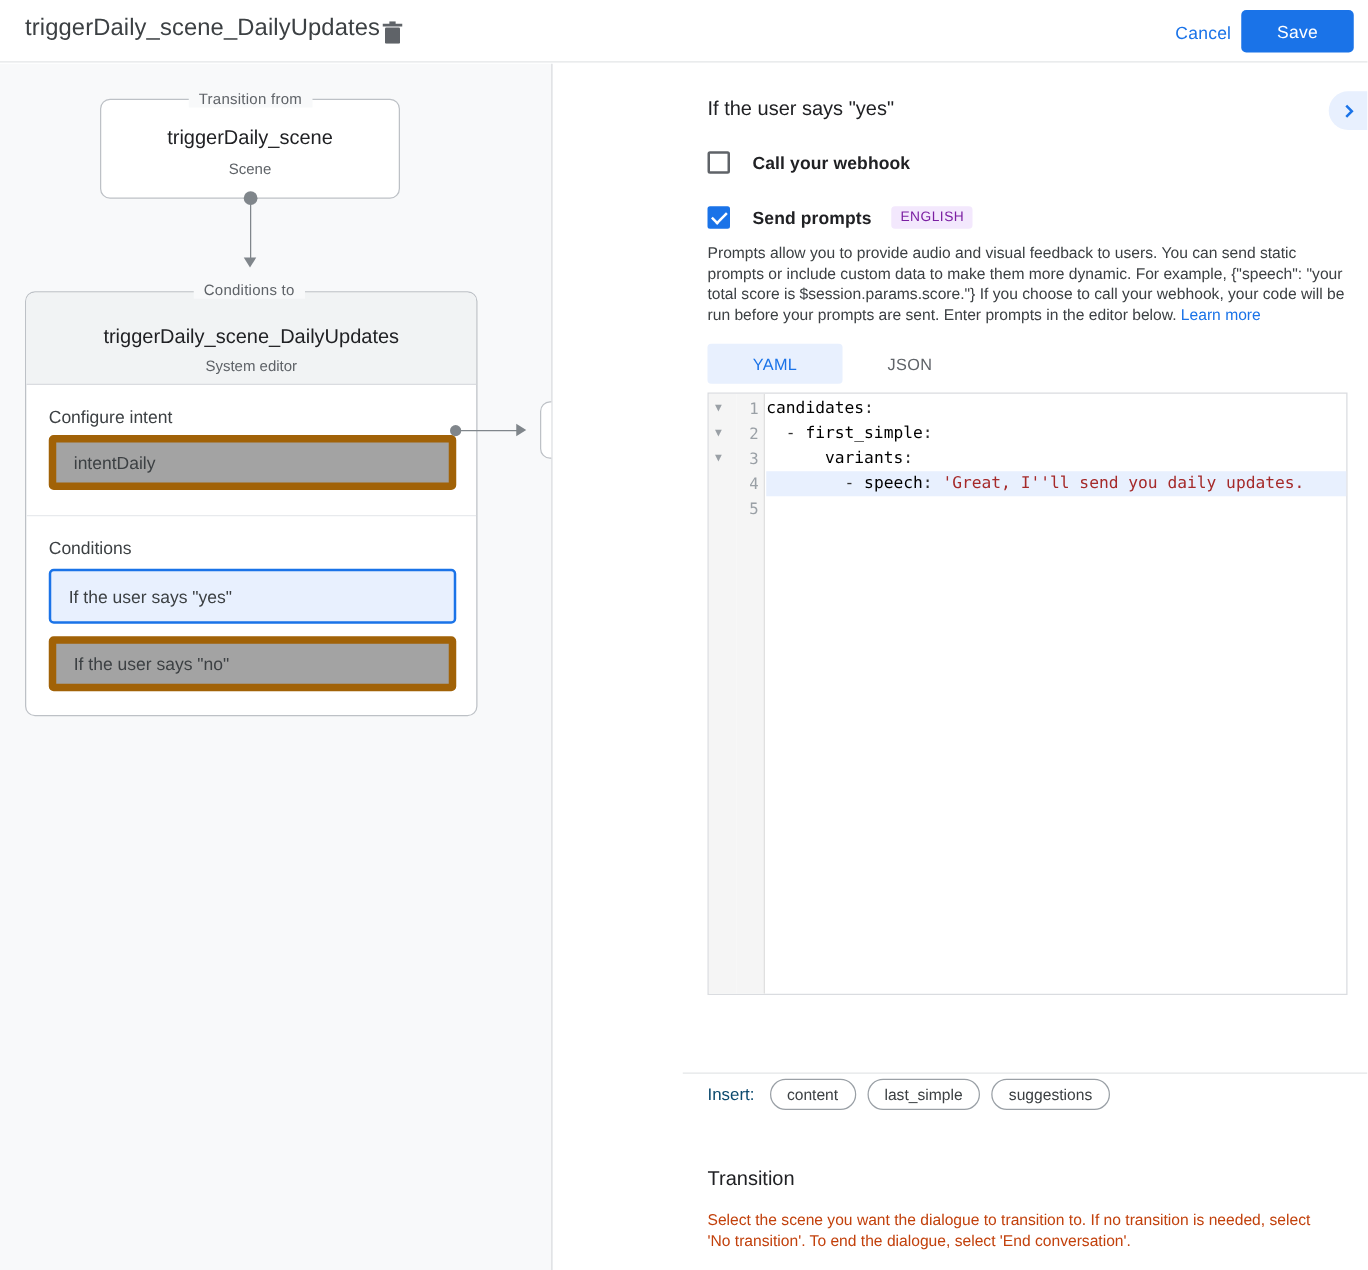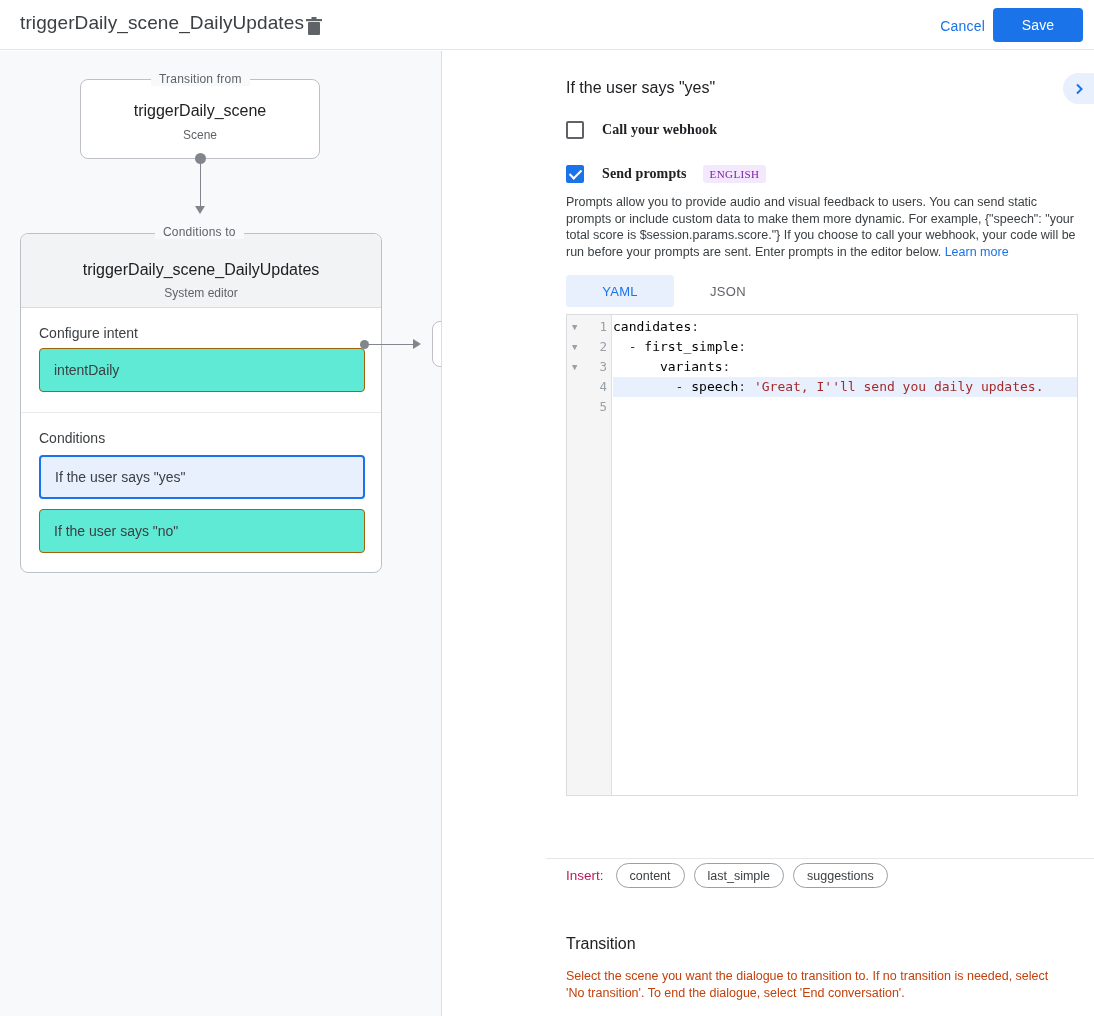--- a/index.html
+++ b/index.html
@@ -126,23 +126,23 @@
   #configure-intent-section {
     position: absolute; left: 0; top: 74px; width: 100%; height: 105px;
     border-bottom: 1px solid #e8eaed;
   }
   .section-label {
     position: absolute; left: 18px; top: 17px;
     font-size: 14px; color: #3c4043;
   }
   .pill-box {
     position: absolute;
-    border: 1px solid #a16207;
+    border: 6px solid #a16207;
     border-radius: 4px;
-    background: #5eead4;
+    background: #a3a3a3;
     font-size: 14px;
     color: #3c4043;
     display: flex;
     align-items: center;
     padding-left: 14px;
     cursor: pointer;
   }
   #intent-value-box {
     left: 18px; top: 40px; width: 326px; height: 44px;
   }
@@ -197,21 +197,21 @@
   #collapse-toggle {
     position: absolute; right: 0px; top: 22px;
     width: 31px; height: 31px;
     background: #e8f0fe;
     border-radius: 16px 0 0 16px;
     display: flex; align-items: center; justify-content: center;
     cursor: pointer;
   }
 
   
-  .cb-row { position: absolute; left: 20px; display: flex; align-items: center; font-family: Liberation Serif, serif; }
+  .cb-row { position: absolute; left: 20px; display: flex; align-items: center; }
   #webhook-row { top: 70px; }
   #prompts-row { top: 114px; }
   .cbox {
     width: 18px; height: 18px;
     border: 2px solid #5f6368;
     border-radius: 2px;
     background: #ffffff;
     cursor: pointer;
     flex: 0 0 auto;
   }
@@ -308,21 +308,21 @@
   .code-line.hl { background: #e8f0fe; }
   .tok-key { color: #000000; }
   .tok-str { color: #a52a2a; }
   .tok-punct { color: #333333; }
 
   
   #insert-row {
     position: absolute; left: 20px; top: 812px;
     display: flex; align-items: center;
   }
-  #insert-label { font-size: 13.5px; color: #be185d; margin-right: 12px; }
+  #insert-label { font-size: 13.5px; color: #0c4a6e; margin-right: 12px; }
   .chip {
     height: 25px;
     border: 1px solid #9aa0a6;
     border-radius: 14px;
     padding: 0 13px;
     display: flex; align-items: center;
     font-size: 12.5px; color: #3c4043;
     margin-right: 9px;
     cursor: pointer;
     background: #ffffff;

